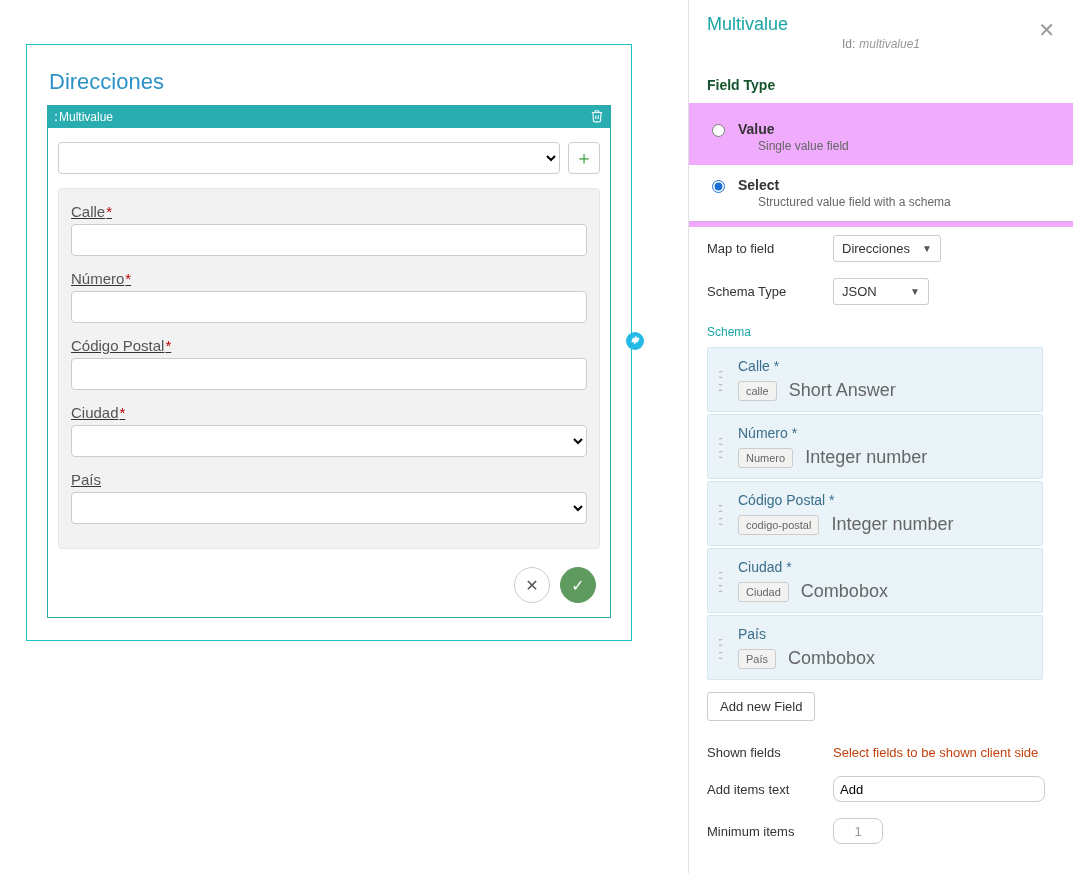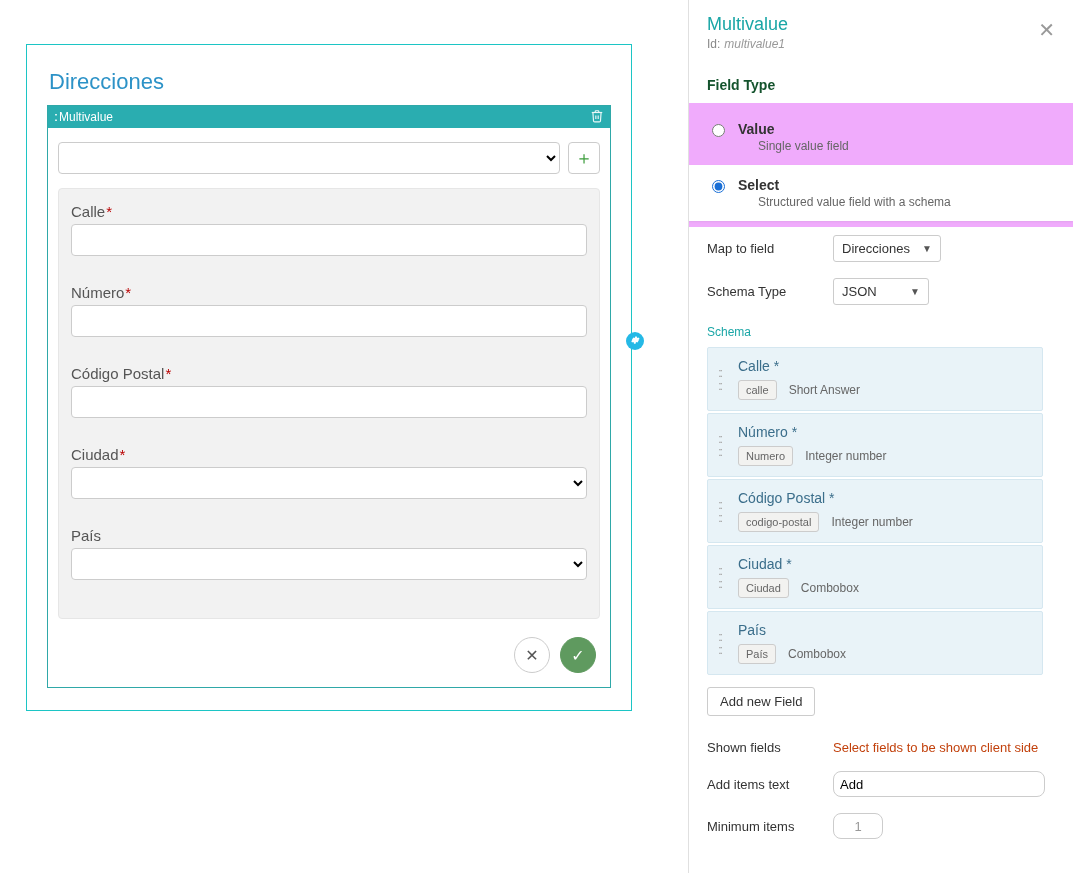--- a/index.html
+++ b/index.html
@@ -89,21 +89,21 @@
     cursor:pointer;
   }
 
   .form-block {
     background:#f2f2f2;
     border:1px solid #e6e6e6;
     border-radius:4px;
     padding:14px 12px 10px 12px;
   }
 
-  .fld { margin-bottom:28px; }
+  .fld { margin-bottom:14px;text-decoration:underline; }
   .fld-label { font-size:15px; color:#555; margin-bottom:4px; }
   .req { color:#b90000; margin-left:1px; }
   .fld-input, .fld-select {
     width:100%;
     height:32px;
     border:1px solid #ccc;
     border-radius:4px;
     background:#fff;
     padding:0 8px;
   }
@@ -141,21 +141,21 @@
     background:#fff;
     display:flex;
     flex-direction:column;
     overflow:hidden;
   }
   .panel-head {
     padding:14px 18px 8px 18px;
     position:relative;
   }
   .panel-title { color:#1aa6a6; font-size:18px; }
-  .panel-id { color:#888; font-size:12px; margin-top:2px; }
+  .panel-id { color:#888; font-size:12px; margin-top:2px;text-align:center; }
   .panel-id .idv { font-style:italic; margin-left:4px; color:#999; }
   .panel-close {
     position:absolute; top:18px; right:18px;
     color:#999; font-size:20px; cursor:pointer;
   }
 
   .sec-head {
     padding:18px 18px 10px 18px;
     font-size:14px;
     font-weight:600;
@@ -229,21 +229,21 @@
   .schema-sub { margin-top:6px; display:flex; align-items:center; gap:12px; }
   .chip {
     display:inline-block;
     background:#f2f2f0;
     border:1px solid #ccc;
     border-radius:3px;
     font-size:11px;
     color:#666;
     padding:3px 7px;
   }
-  .schema-type { color:#666; font-size:12px; }
+  .schema-type { color:#666; font-size:18px; }
 
   .schema-actions { padding:12px 18px 16px 18px; }
   .btn-outline {
     display:inline-block;
     border:1px solid #ccc;
     border-radius:3px;
     background:#fff;
     color:#333;
     padding:6px 12px;
     font-size:13px;

